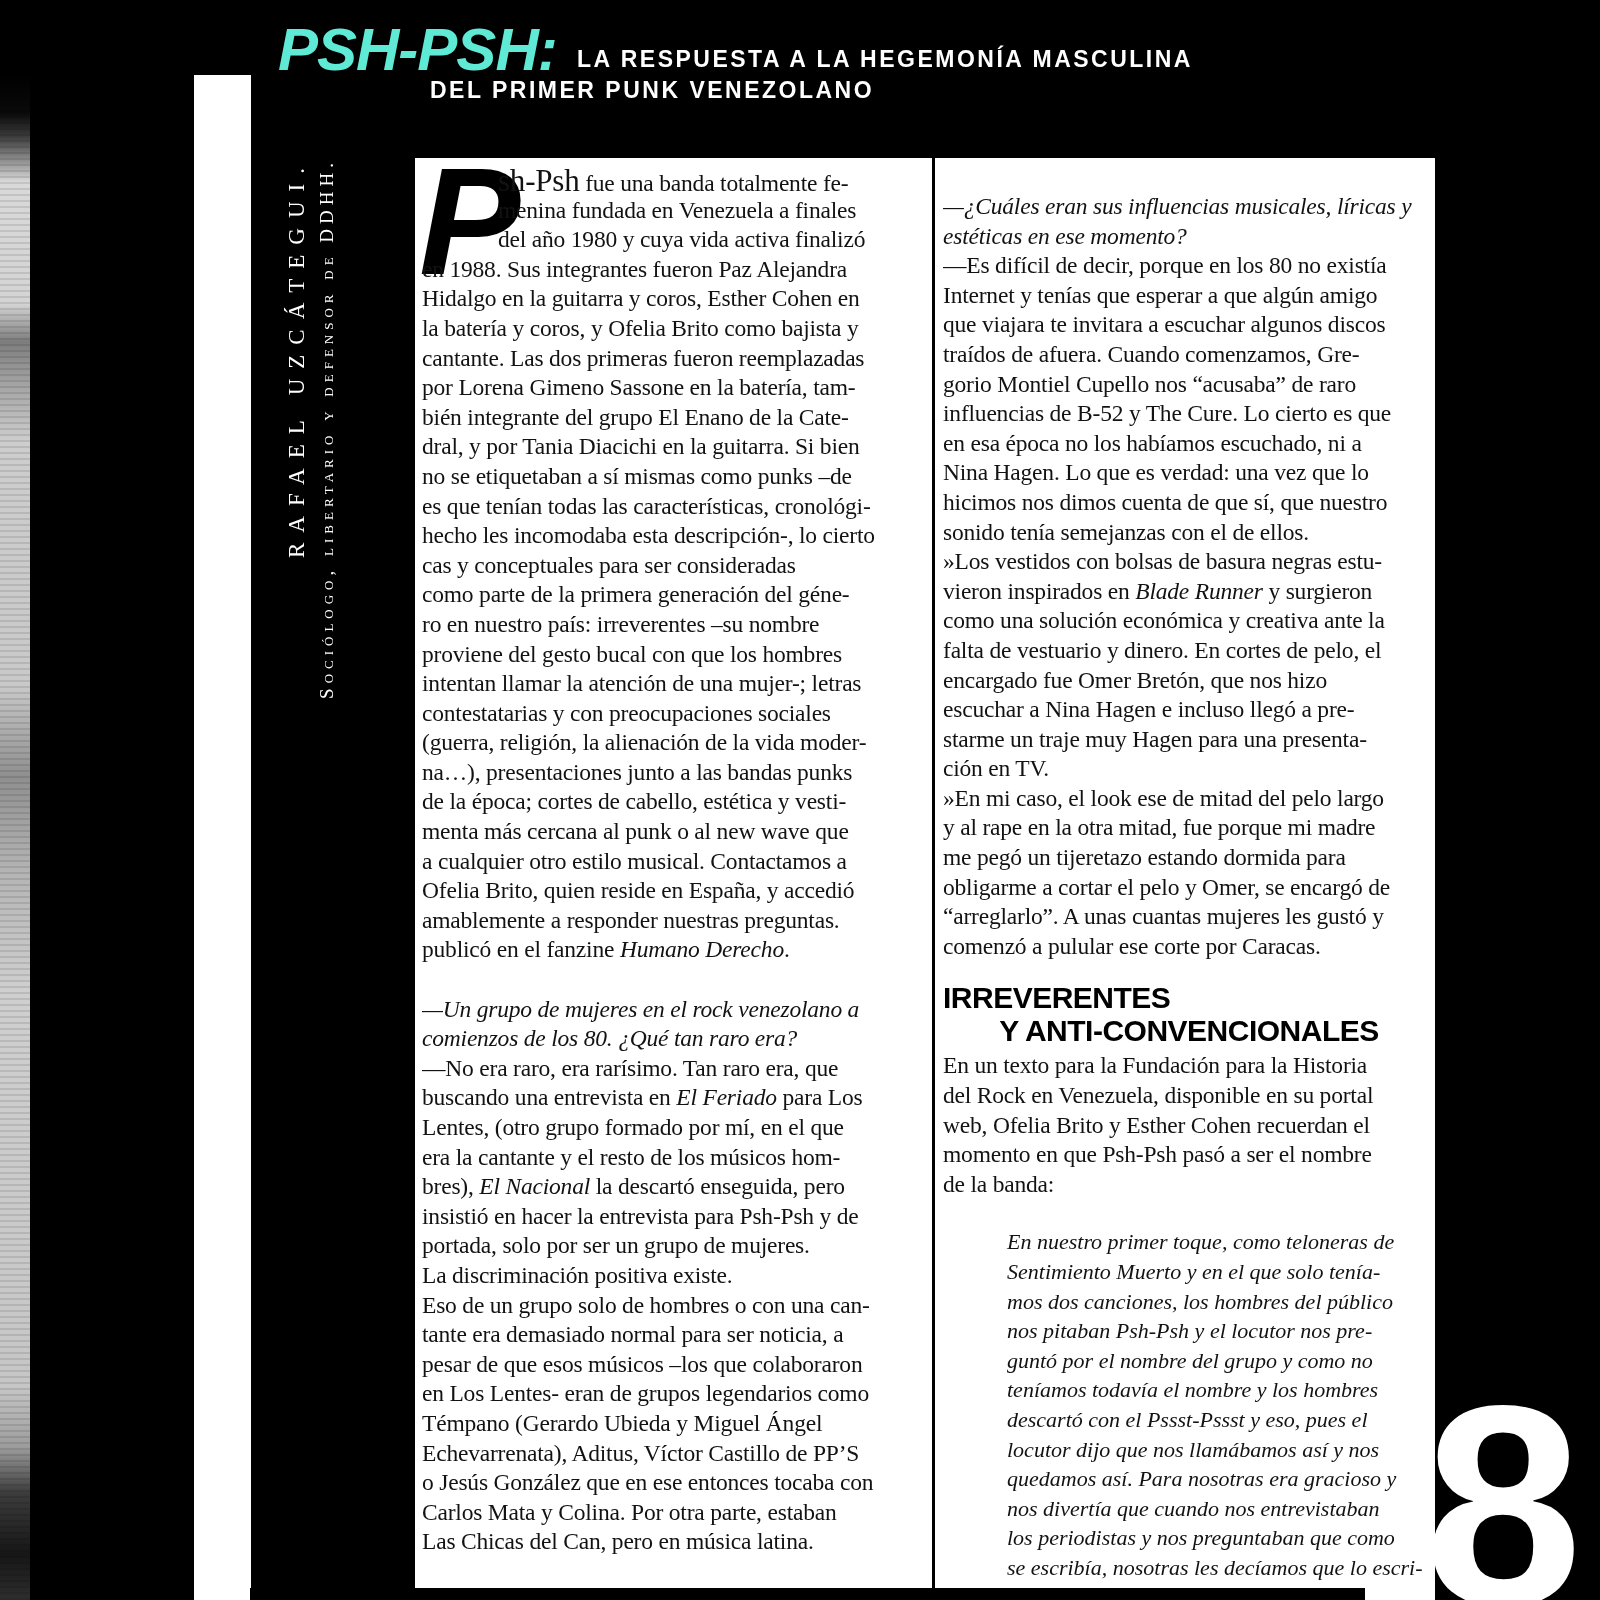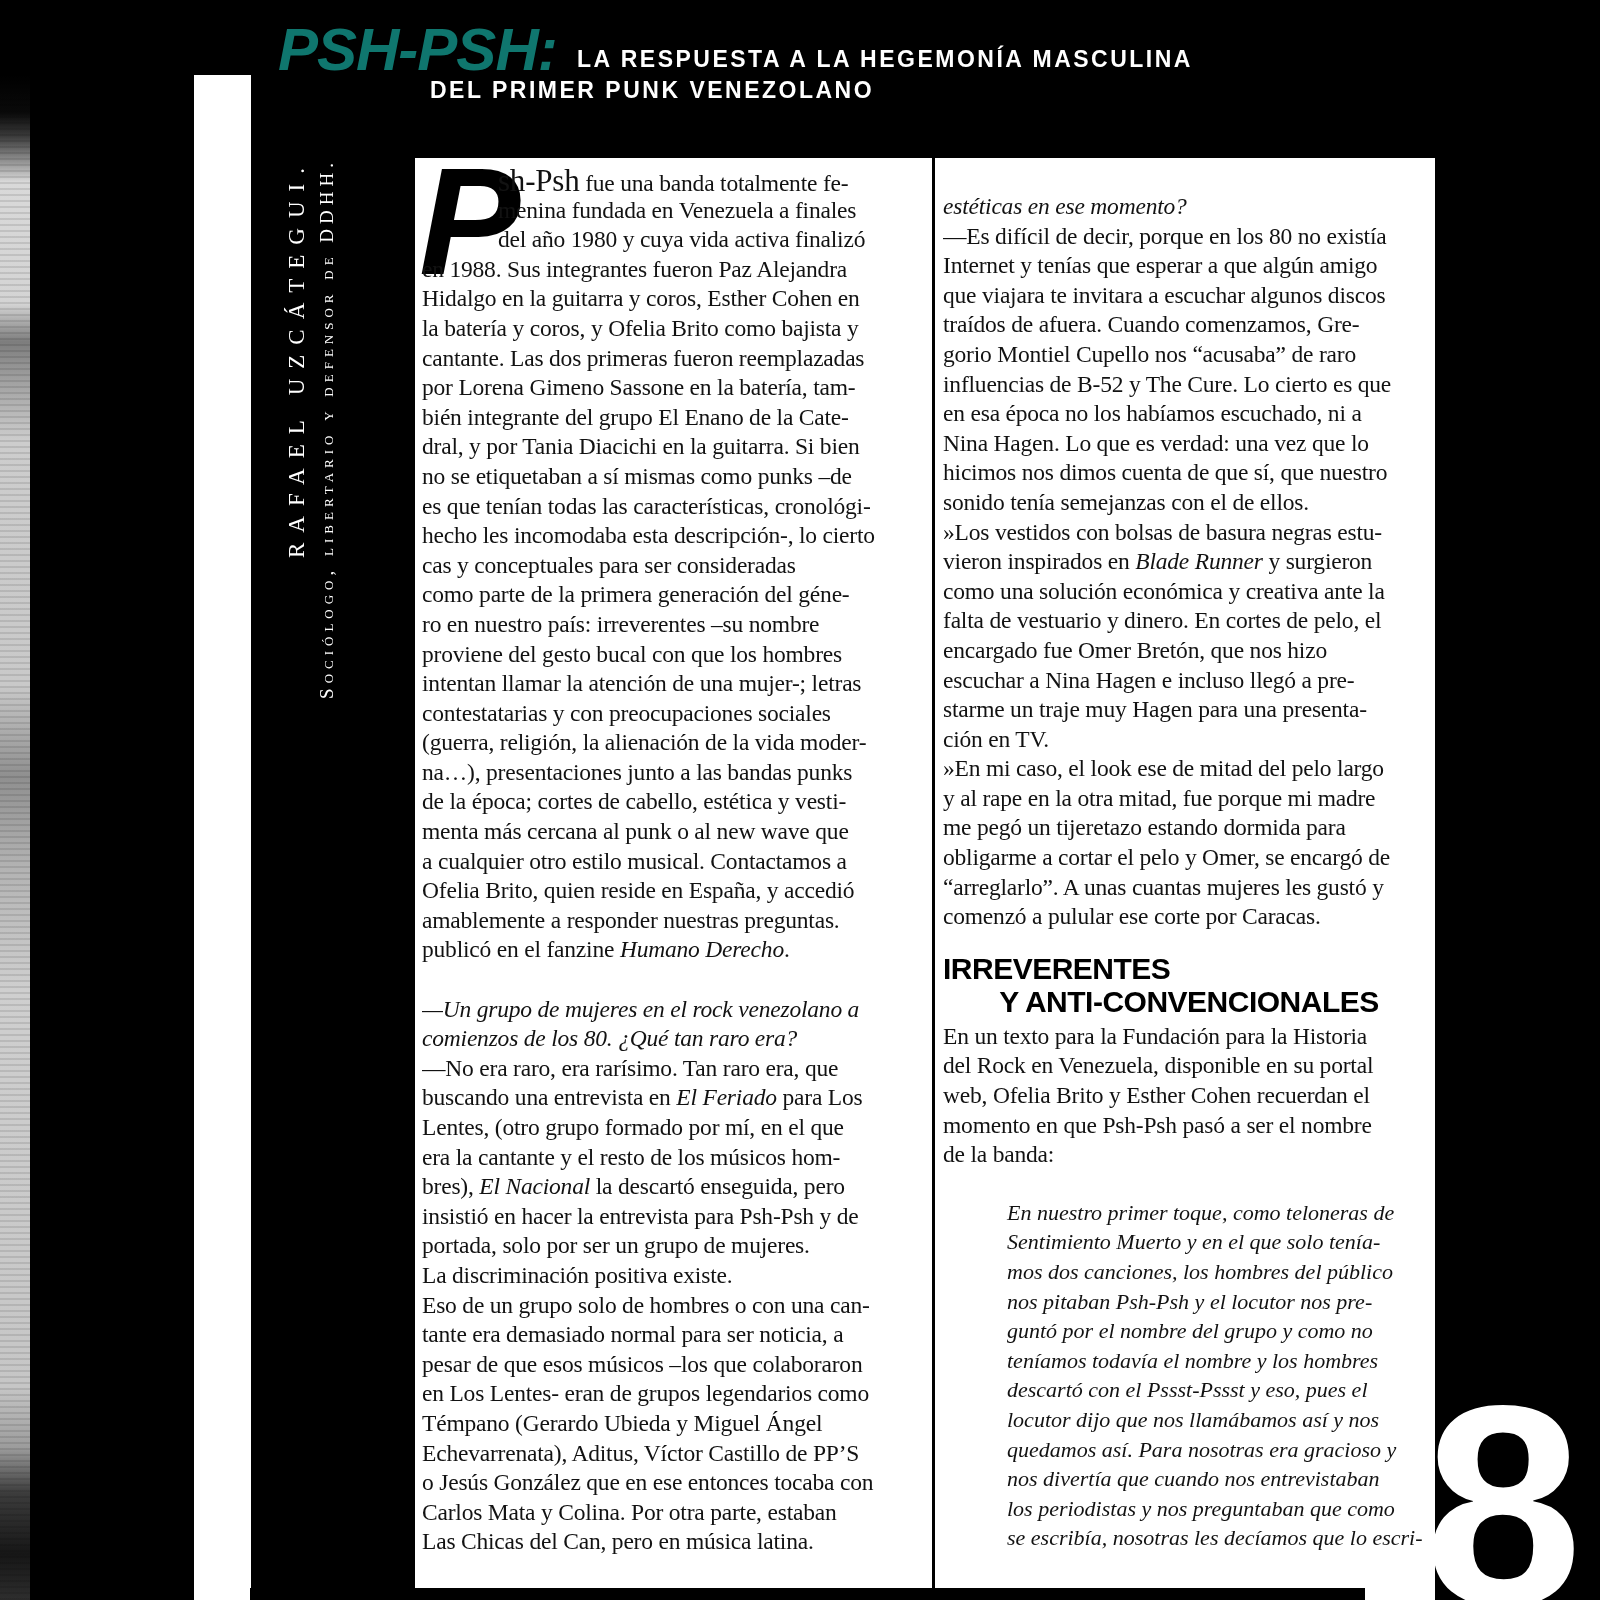--- a/index.html
+++ b/index.html
@@ -12,21 +12,21 @@
       repeating-linear-gradient(0deg, rgba(0,0,0,.10) 0 2px, rgba(255,255,255,0) 2px 6px),
       linear-gradient(180deg,#000 0%,#0a0a0a 2.5%,#3a3a3a 4%,#d9d9d9 7%,#d4d4d4 15%,
         #7d7d7d 17.5%,#a0a0a0 20%,#cdcdcd 24%,#c9c9c9 40%,#8f8f8f 46%,#b3b3b3 52%,
         #cfcfcf 60%,#c6c6c6 86%,#9c9c9c 90%,#3c3c3c 93%,#161616 97%,#2e2e2e 100%);}
 
   
   .white-strip{position:absolute;left:194px;top:75px;width:57px;height:1525px;background:#fff;
     border-right:2px solid #000;}
 
   
-  .masthead-title{position:absolute;left:278px;top:18px;color:#0f766e;
+  .masthead-title{position:absolute;left:278px;top:18px;color:#5eead4;
     font:italic 700 60px/64px "Liberation Sans",sans-serif;letter-spacing:-1px;white-space:nowrap;text-align:right;}
   .masthead-sub1{position:absolute;left:577px;top:48px;color:#fff;
     font:700 23px/23px "Liberation Sans",sans-serif;letter-spacing:2.5px;white-space:nowrap;}
   .masthead-sub2{position:absolute;left:430px;top:79px;color:#fff;
     font:700 23px/23px "Liberation Sans",sans-serif;letter-spacing:2.5px;white-space:nowrap;}
 
   
   .byline{position:absolute;left:283px;top:158px;height:650px;display:flex;gap:5px;align-items:flex-start;}
   .byline .vtext{writing-mode:vertical-rl;transform:rotate(180deg);color:#fff;white-space:nowrap;}
   .byline-author{font:400 23px/27px "Liberation Serif",serif;letter-spacing:10px;}
@@ -128,20 +128,21 @@
         <div class="line">Echevarrenata), Aditus, Víctor Castillo de PP’S</div>
         <div class="line">o Jesús González que en ese entonces tocaba con</div>
         <div class="line">Carlos Mata y Colina. Por otra parte, estaban</div>
         <div class="line">Las Chicas del Can, pero en música latina.</div>
       </div>
 
     <div class="divider"></div>
 
     <div class="col2">
       <div>
+          <div class="line"><em>—¿Cuáles eran sus influencias musicales, líricas y</em></div>
           <div class="line"><em>estéticas en ese momento?</em></div>
           <div class="line">—Es difícil de decir, porque en los 80 no existía</div>
           <div class="line">Internet y tenías que esperar a que algún amigo</div>
           <div class="line">que viajara te invitara a escuchar algunos discos</div>
           <div class="line">traídos de afuera. Cuando comenzamos, Gre-</div>
           <div class="line">gorio Montiel Cupello nos “acusaba” de raro</div>
           <div class="line">influencias de B-52 y The Cure. Lo cierto es que</div>
           <div class="line">en esa época no los habíamos escuchado, ni a</div>
           <div class="line">Nina Hagen. Lo que es verdad: una vez que lo</div>
           <div class="line">hicimos nos dimos cuenta de que sí, que nuestro</div>

